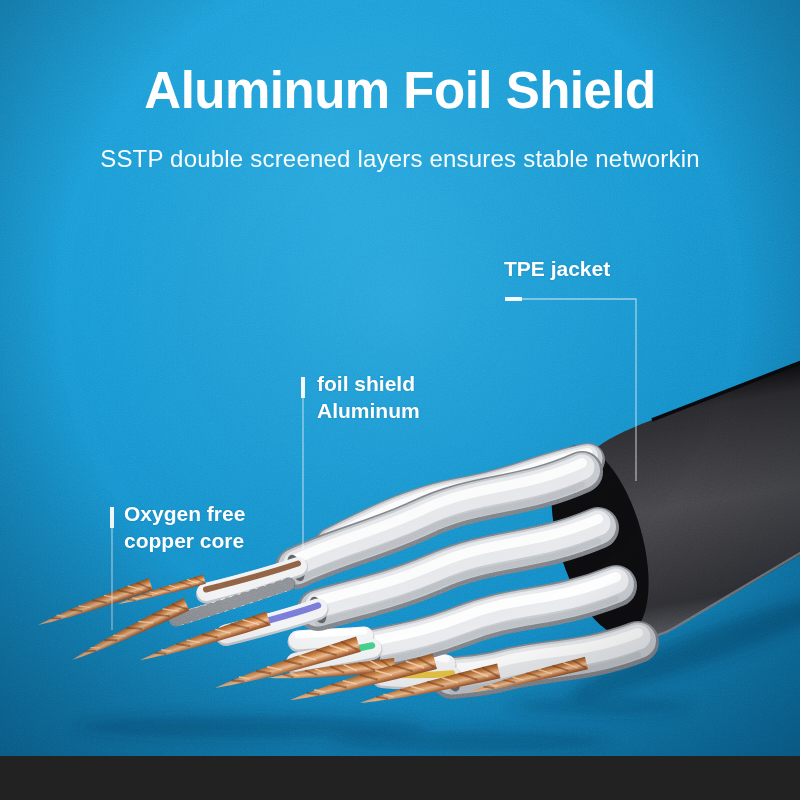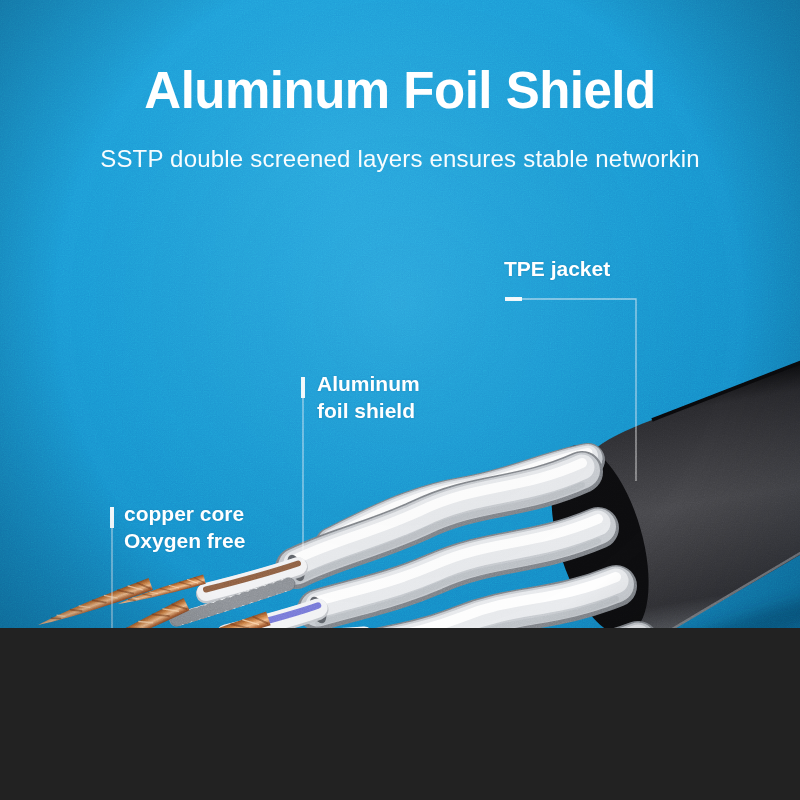--- a/index.html
+++ b/index.html
@@ -1,18 +1,18 @@
 <!DOCTYPE html>
 <html><head>
 <meta charset="utf-8">
 <style>
   html,body{margin:0;padding:0;background:#222;}
   .stage{
     position:relative;
-    width:800px;height:628px;
+    width:800px;height:756px;
     overflow:hidden;
     font-family:"Liberation Sans", sans-serif;
     background:#1b97d3;
   }
   .stage svg{position:absolute;left:0;top:0;display:block;}
   .txt{position:absolute;color:#fff;}
   .title{
     left:0;right:0;top:62px;
     text-align:center;
     font-size:51px;font-weight:700;letter-spacing:-0.5px;
@@ -217,21 +217,21 @@
     <rect width="800" height="800" fill="url(#vigGrad)"></rect>
   </svg>
 
   <div class="txt title">Aluminum Foil Shield</div>
   <div class="txt label label-tpe">
     <span>TPE jacket</span>
   </div>
 
   <div class="txt subtitle">SSTP double screened layers ensures stable networkin</div>
   <div class="txt label label-foil">
+    <span>foil shield</span>
     <span>Aluminum</span>
-    <span>foil shield</span>
   </div>
   <div class="txt label label-oxy">
+    <span>Oxygen free</span>
     <span>copper core</span>
-    <span>Oxygen free</span>
   </div>
 
 </div>
 
 </body></html>

